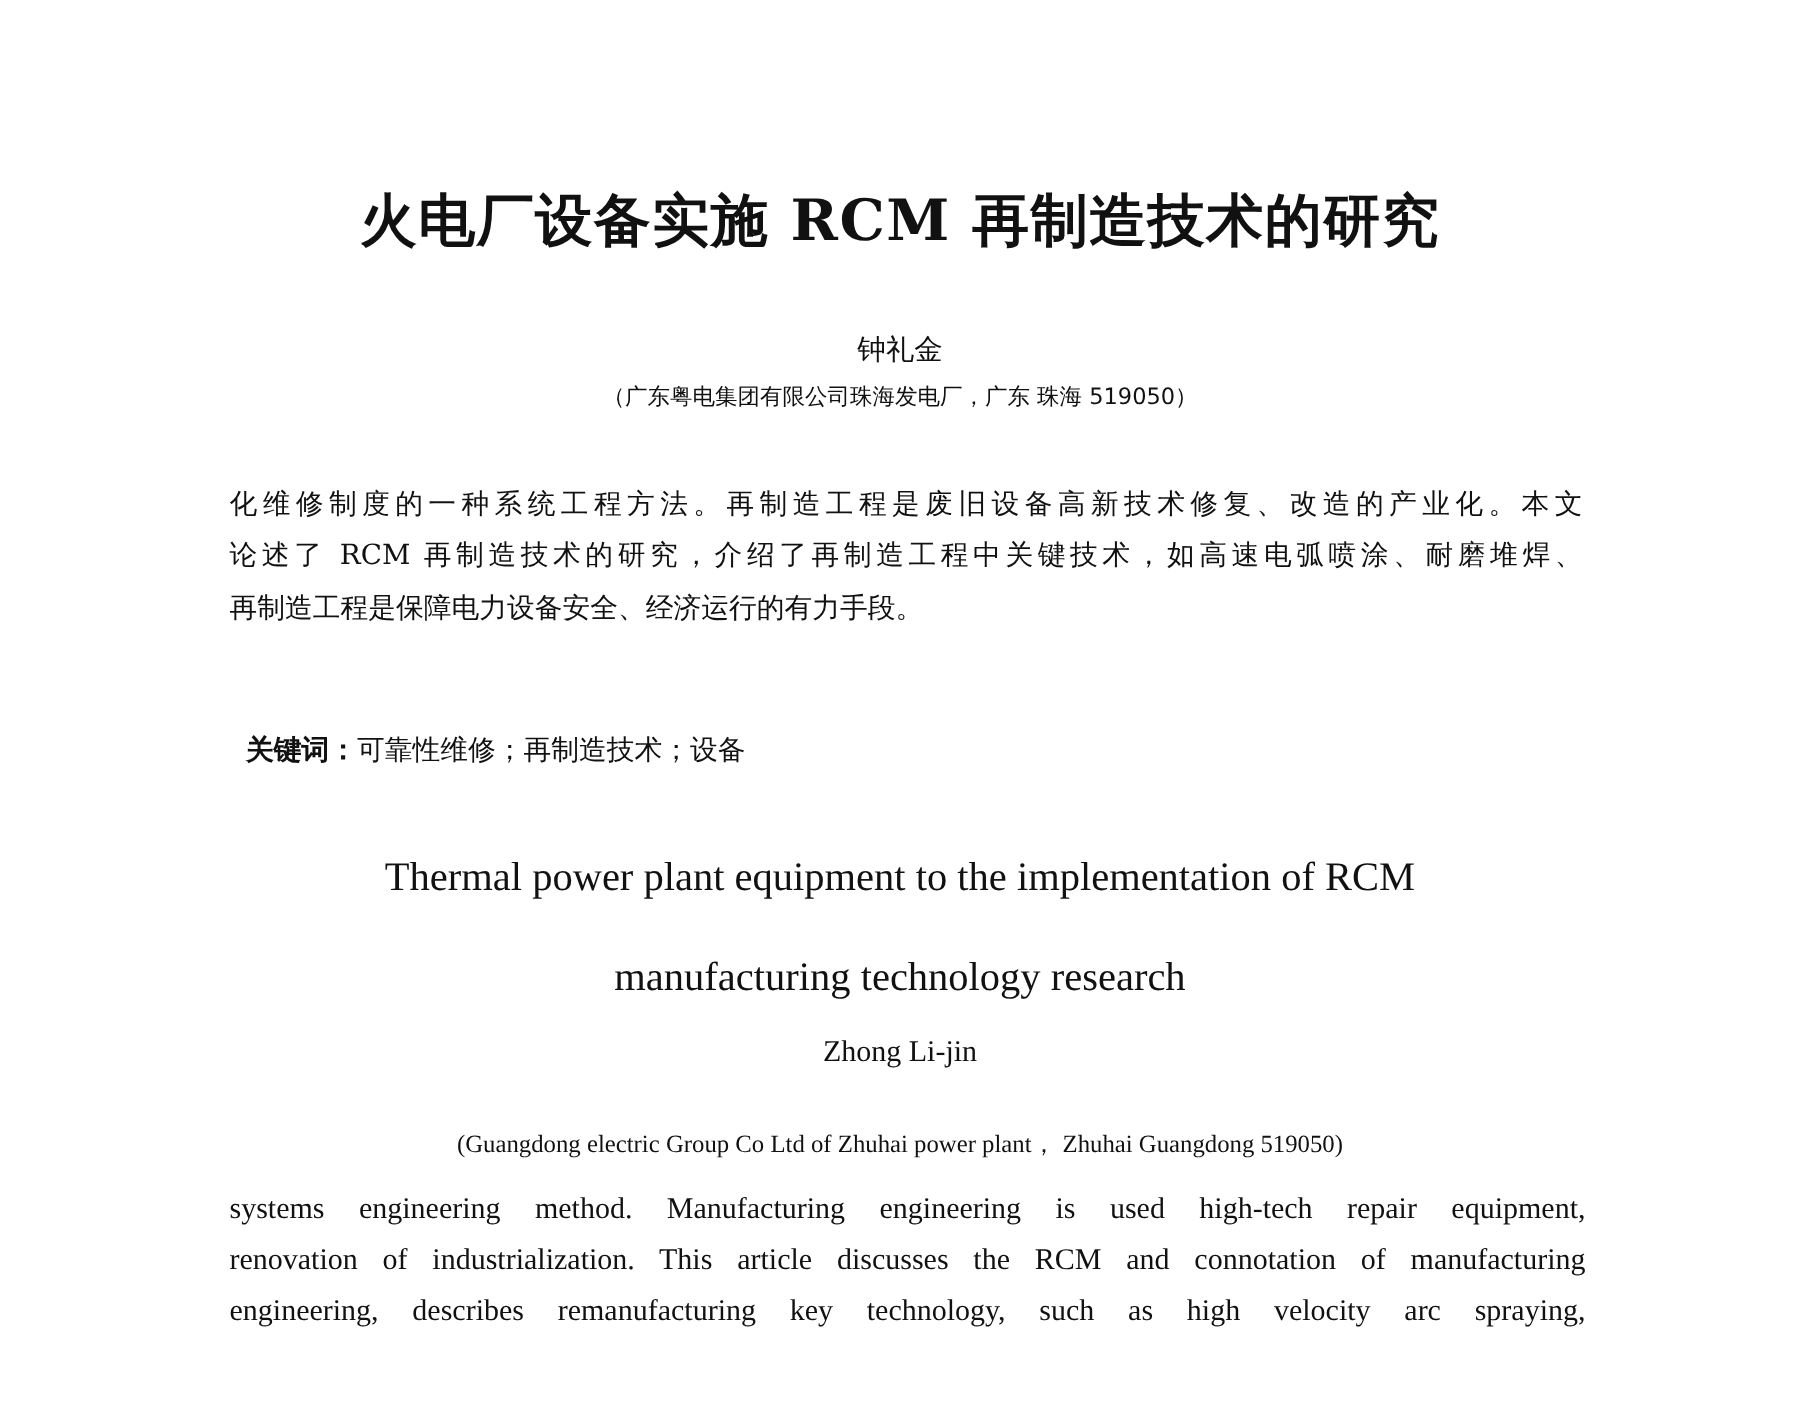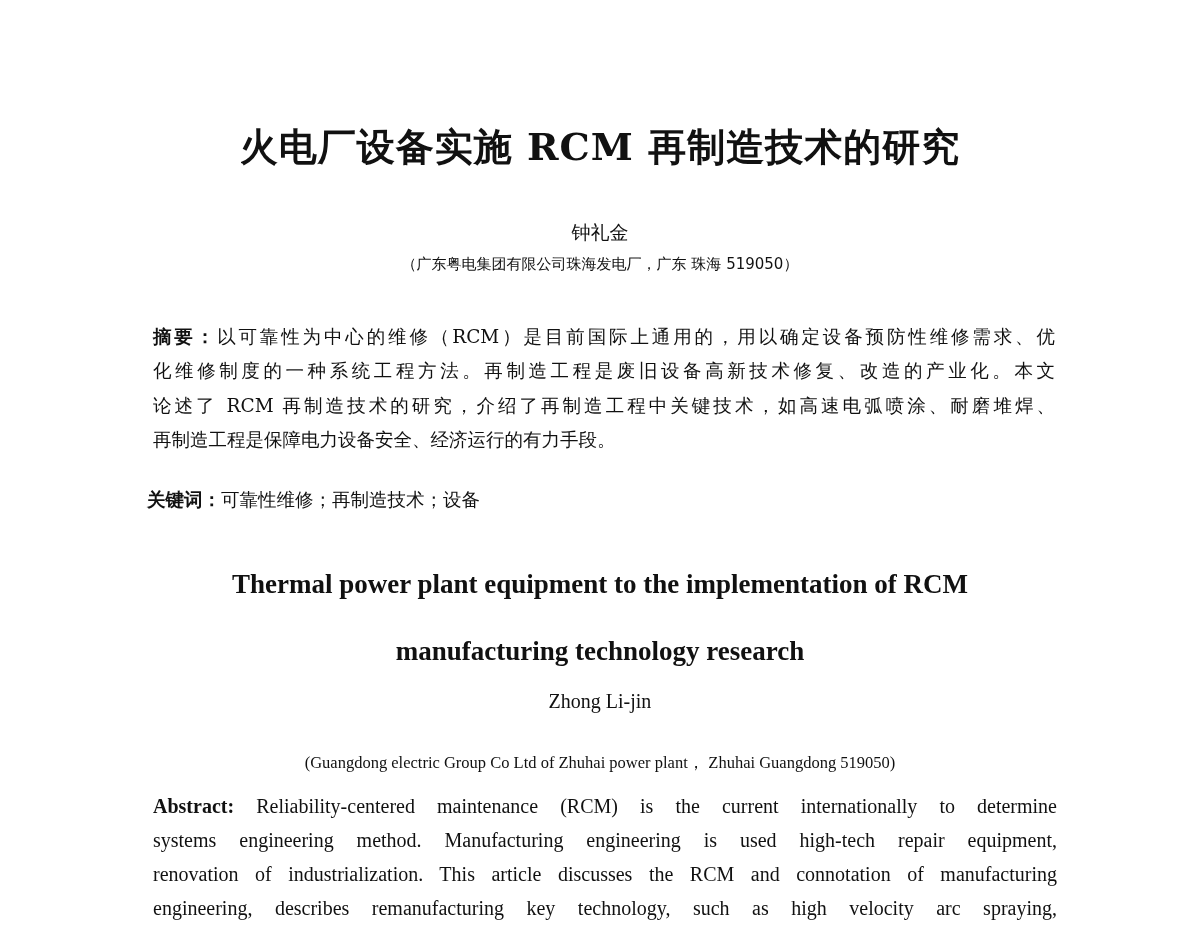--- a/index.html
+++ b/index.html
@@ -6,52 +6,50 @@
   body { width:1200px; height:952px; overflow:hidden; position:relative; color:#111; font-family:"DejaVu Serif", serif; }
   .abs { position:absolute; }
   .center { left:0; width:1200px; text-align:center; }
   .cn-title { top:122px; font-size:38px; font-weight:bold; letter-spacing:1px; font-family:"DejaVu Serif", serif; }
   .cn-author { top:220px; font-size:19px; font-family:Liberation Mono, monospace; }
   .cn-affil { top:255px; font-size:15px; font-family:"DejaVu Sans", sans-serif; }
   .cn-abstract { left:153px; top:320px; width:902px; font-size:18.5px; line-height:34.3px; font-family:"DejaVu Serif", serif; text-align:justify; }
   .cn-abstract .lbl { font-weight:bold; }
   .cn-abstract .line { display:block; white-space:nowrap; text-align-last:justify; }
   .cn-abstract .line.last { text-align-last:left; }
-  .cn-keywords { left:147px; top:487px; font-size:18.5px; font-family:"DejaVu Serif", serif; white-space:nowrap; }
+  .cn-keywords { left:164px; top:487px; font-size:18.5px; font-family:"DejaVu Serif", serif; white-space:nowrap; }
   .cn-keywords .lbl { font-weight:bold; }
-  .en-title { font-family:"Liberation Serif", serif; font-weight:bold; font-size:27px; }
+  .en-title { font-family:"Liberation Serif", serif; font-weight:normal; font-size:27px; }
   .en-title1 { top:569px; }
   .en-title2 { top:636px; }
   .en-author { top:690px; font-family:"Liberation Serif", serif; font-size:20px; }
   .en-affil { top:752px; font-family:"Liberation Serif", serif; font-size:16.5px; }
   .en-abstract { left:153px; top:789px; width:904px; font-family:"Liberation Serif", serif; font-size:20px; line-height:34px; }
   .en-abstract .line { display:block; white-space:nowrap; text-align:justify; text-align-last:justify; }
   .en-abstract .lbl { font-weight:bold; }
 </style>
 </head>
 <body>
 
 <div class="abs center cn-title">火电厂设备实施 RCM 再制造技术的研究</div>
 <div class="abs center cn-author">钟礼金</div>
 <div class="abs center cn-affil">（广东粤电集团有限公司珠海发电厂，广东  珠海  519050）</div>
 
 <div class="abs cn-abstract">
-  <span class="line"><span class="lbl">摘要：</span><span>以可靠性为中心的维修（RCM）是目前国际上通用的，用以确定设备预防性维修需求、优</span></span>
   <span class="line">化维修制度的一种系统工程方法。再制造工程是废旧设备高新技术修复、改造的产业化。本文</span>
   <span class="line">论述了 RCM 再制造技术的研究，介绍了再制造工程中关键技术，如高速电弧喷涂、耐磨堆焊、</span>
   <span class="line last">再制造工程是保障电力设备安全、经济运行的有力手段。</span>
 </div>
 
 <div class="abs cn-keywords">
   <span class="lbl">关键词：</span><span>可靠性维修；再制造技术；设备</span>
 </div>
 
 <div class="abs center en-title en-title1">Thermal power plant equipment to the implementation of RCM</div>
 <div class="abs center en-title en-title2">manufacturing technology research</div>
 <div class="abs center en-author">Zhong Li-jin</div>
 <div class="abs center en-affil">(Guangdong electric Group Co Ltd of Zhuhai power plant， Zhuhai Guangdong 519050)</div>
 
 <div class="abs en-abstract">
-  <span class="line"><span class="lbl">Abstract:</span> <span>Reliability-centered maintenance (RCM) is the current internationally to determine</span></span>
   <span class="line">systems engineering method. Manufacturing engineering is used high-tech repair equipment,</span>
   <span class="line">renovation of industrialization. This article discusses the RCM and connotation of manufacturing</span>
   <span class="line">engineering, describes remanufacturing key technology, such as high velocity arc spraying,</span>
 </div>
 
 </body></html>

